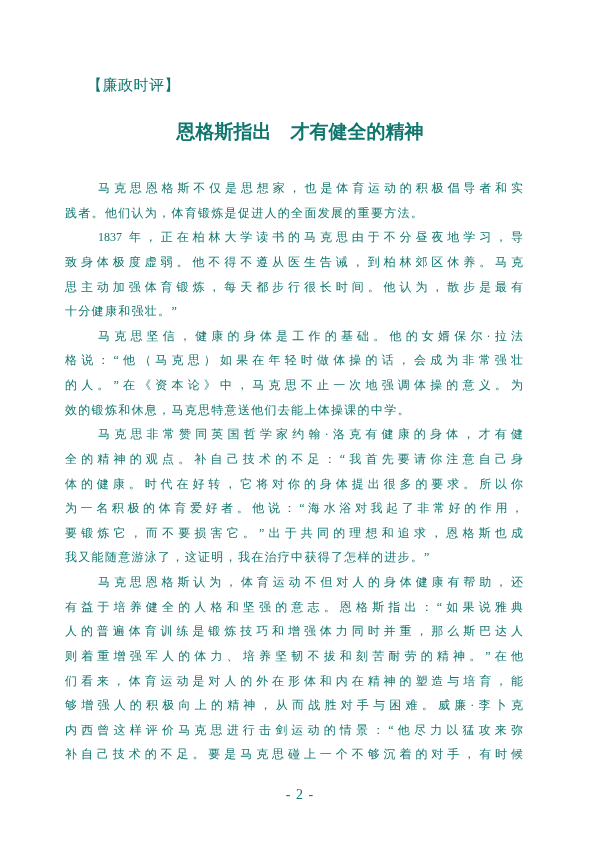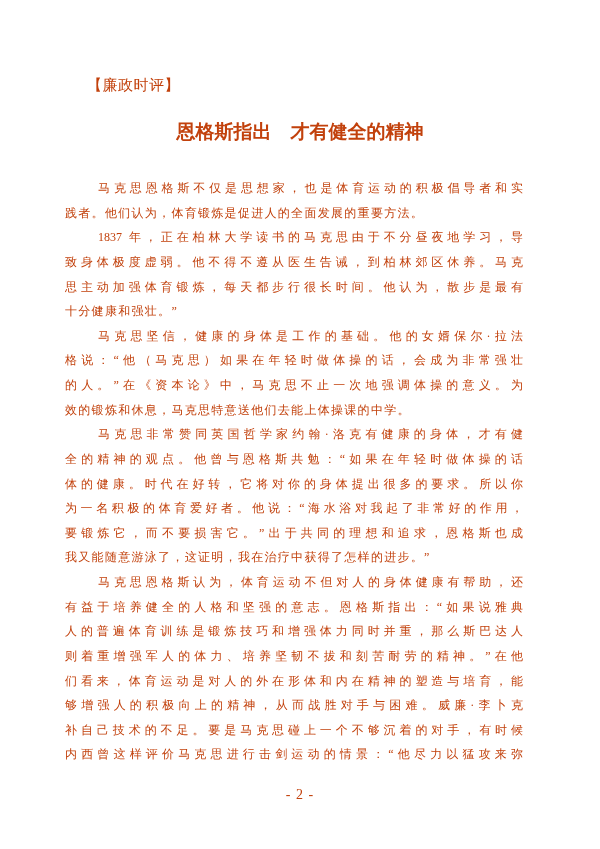--- a/index.html
+++ b/index.html
@@ -2,21 +2,21 @@
 <html><head>
 <meta charset="utf-8">
 <style>
   html, body { margin: 0; padding: 0; background: #ffffff; }
   .page {
     position: relative;
     width: 600px;
     height: 849px;
     background: #ffffff;
     font-family: "Liberation Serif", "DejaVu Serif", serif;
-    color: #c2410c;
+    color: #0f766e;
     overflow: hidden;
   }
   .header {
     position: absolute;
     left: 87px;
     top: 76px;
     font-size: 15px;
     letter-spacing: 0.5px;
     white-space: nowrap;
   }
@@ -86,35 +86,35 @@
 
     <div class="para">
       <div class="line indent">马克思坚信，健康的身体是工作的基础。他的女婿保尔·拉法</div>
       <div class="line">格说：“他（马克思）如果在年轻时做体操的话，会成为非常强壮</div>
       <div class="line">的人。”在《资本论》中，马克思不止一次地强调体操的意义。为</div>
       <div class="line end">效的锻炼和休息，马克思特意送他们去能上体操课的中学。</div>
     </div>
 
     <div class="para">
       <div class="line indent">马克思非常赞同英国哲学家约翰·洛克有健康的身体，才有健</div>
-      <div class="line">全的精神的观点。他曾与恩格斯共勉：“如果在年轻时做体操的话</div>
+      <div class="line">全的精神的观点。补自己技术的不足：“我首先要请你注意自己身</div>
       <div class="line">体的健康。时代在好转，它将对你的身体提出很多的要求。所以你</div>
       <div class="line">为一名积极的体育爱好者。他说：“海水浴对我起了非常好的作用，</div>
       <div class="line">要锻炼它，而不要损害它。”出于共同的理想和追求，恩格斯也成</div>
       <div class="line end">我又能随意游泳了，这证明，我在治疗中获得了怎样的进步。”</div>
     </div>
 
     <div class="para">
       <div class="line indent">马克思恩格斯认为，体育运动不但对人的身体健康有帮助，还</div>
       <div class="line">有益于培养健全的人格和坚强的意志。恩格斯指出：“如果说雅典</div>
       <div class="line">人的普遍体育训练是锻炼技巧和增强体力同时并重，那么斯巴达人</div>
       <div class="line">则着重增强军人的体力、培养坚韧不拔和刻苦耐劳的精神。”在他</div>
       <div class="line">们看来，体育运动是对人的外在形体和内在精神的塑造与培育，能</div>
       <div class="line">够增强人的积极向上的精神，从而战胜对手与困难。威廉·李卜克</div>
+      <div class="line">内西曾这样评价马克思进行击剑运动的情景：“他尽力以猛攻来弥</div>
       <div class="line">补自己技术的不足。要是马克思碰上一个不够沉着的对手，有时候</div>
-      <div class="line">内西曾这样评价马克思进行击剑运动的情景：“他尽力以猛攻来弥</div>
     </div>
 
   </div>
 
   <div class="footer">- 2 -</div>
 
 </div>
 
 </body></html>

